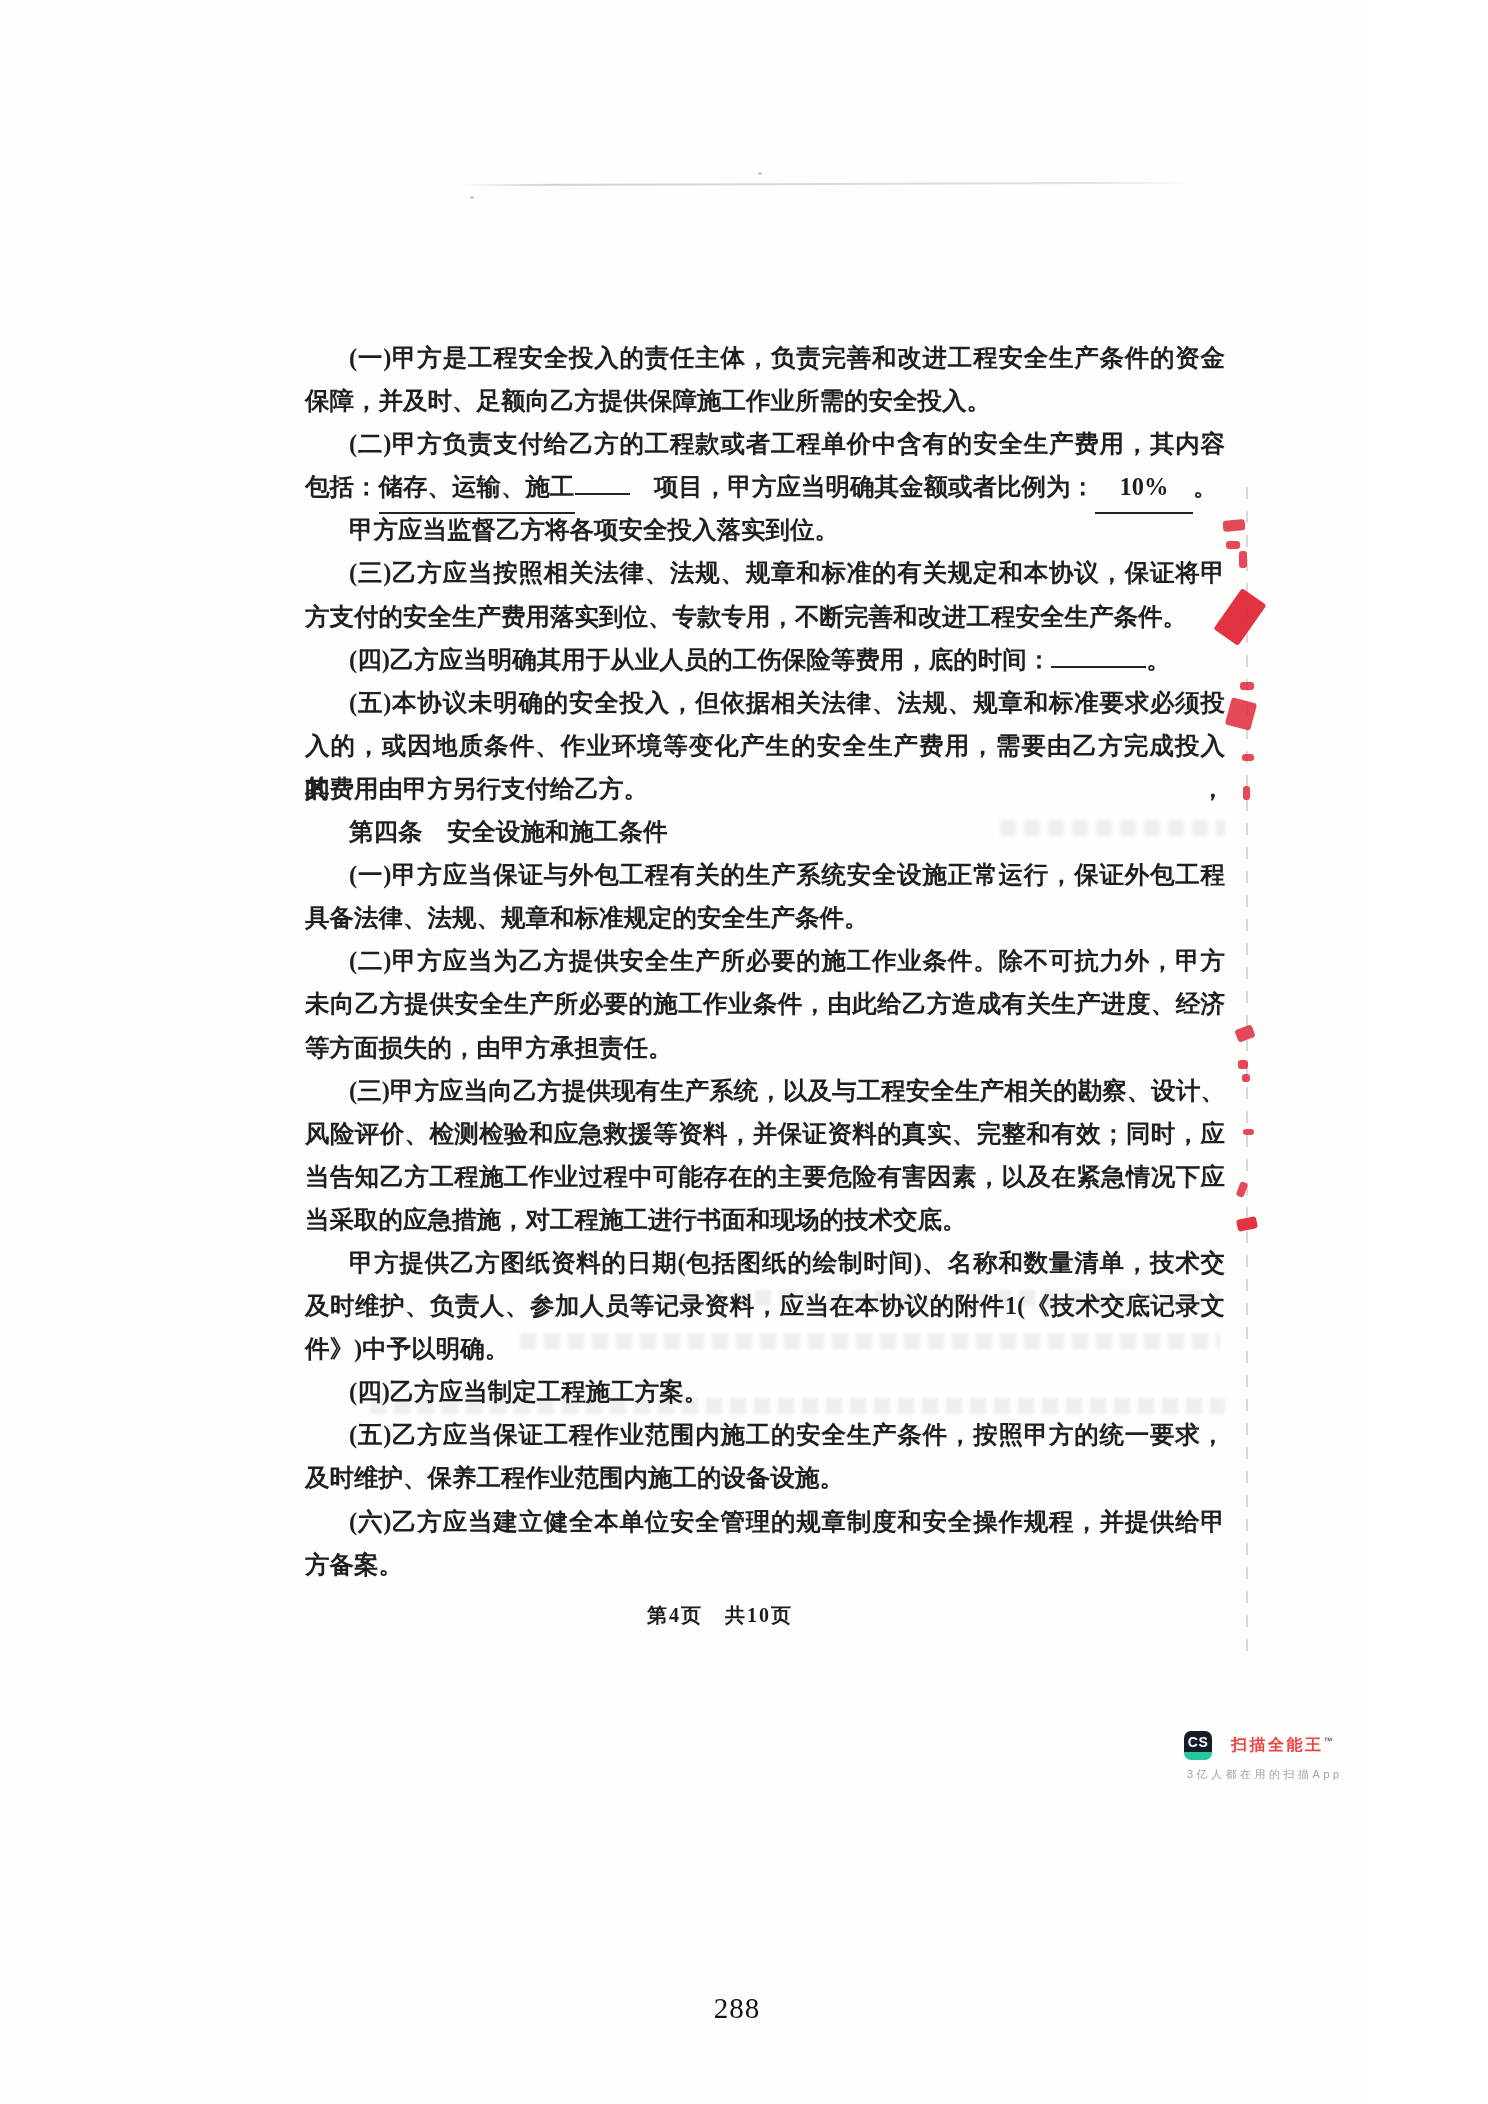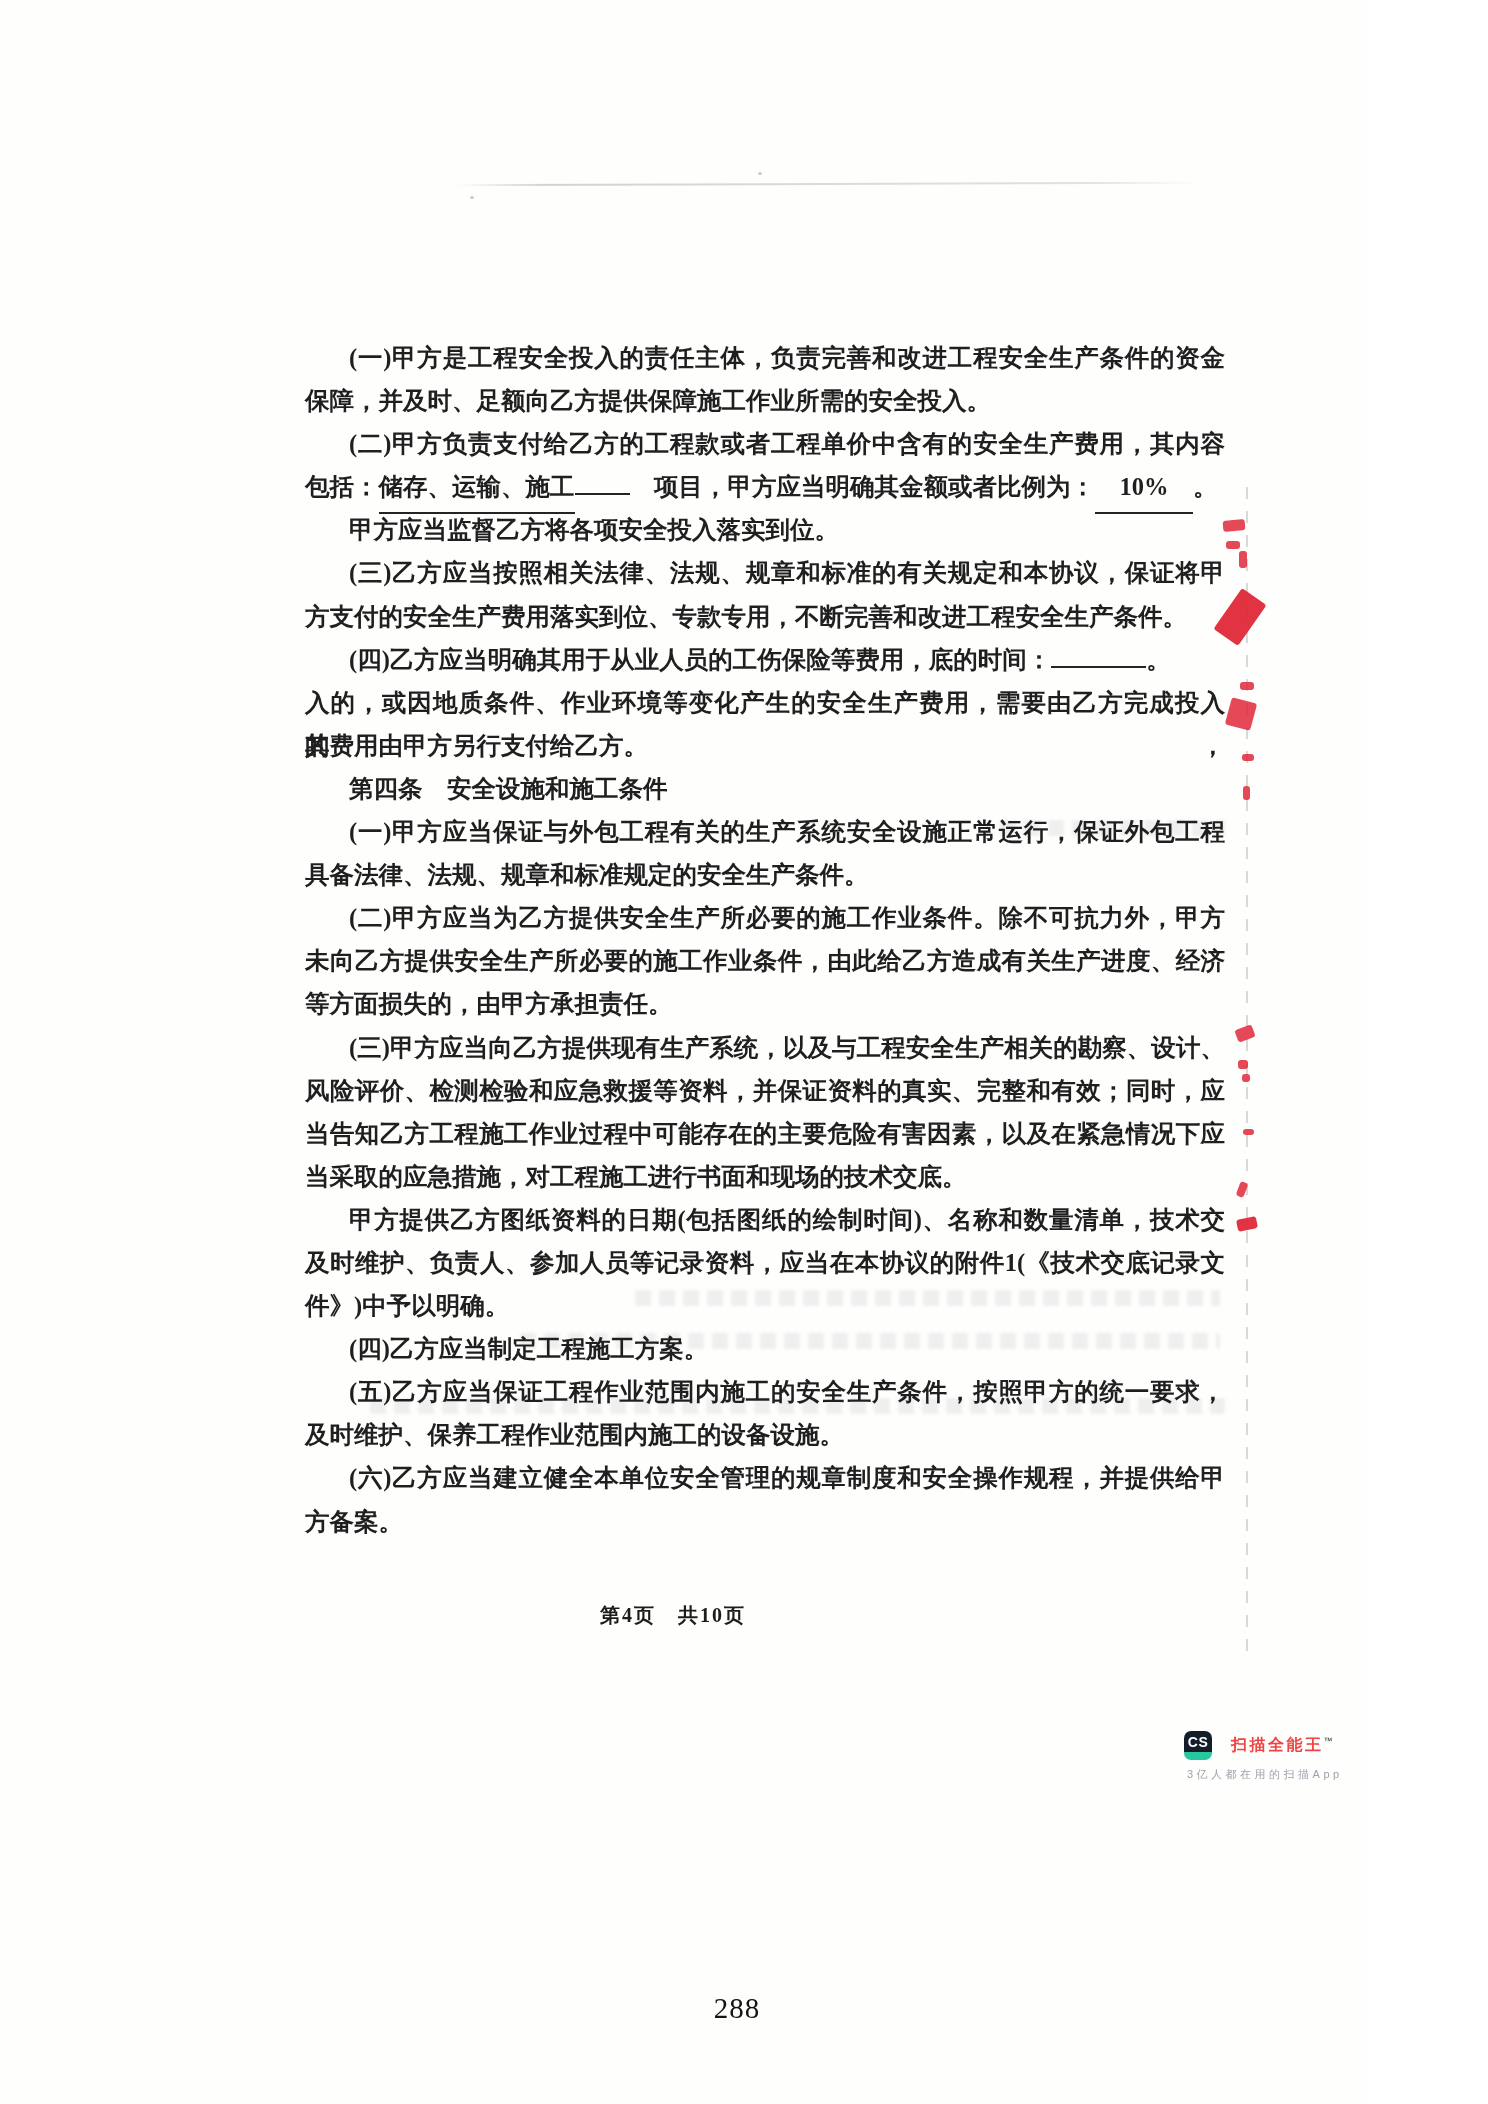--- a/index.html
+++ b/index.html
@@ -8,21 +8,21 @@
 
   
   .doc-text{position:absolute;left:305px;top:336px;width:920px;font-size:24.5px;font-weight:600;}
   .line{height:43.1px;line-height:43.1px;white-space:nowrap;}
   .line.justify{white-space:normal;text-align:justify;text-align-last:justify;text-justify:inter-character;}
   .line.indent{text-indent:44px;}
   .line.bold{font-weight:800;}
   .u{border-bottom:2px solid #242424;padding-bottom:12px;}
 
   
-  .footer-pg{position:absolute;left:600px;top:1602px;width:240px;
+  .footer-pg{position:absolute;left:600px;top:1602px;width:240px;text-align:center;
              font-size:20px;font-weight:700;letter-spacing:2px;color:#1c1c1c;}
   .page-num{position:absolute;left:677px;top:1992px;width:120px;text-align:center;
             font-size:29px;font-weight:400;color:#141414;letter-spacing:1px;}
 
   
   .cs-logo{position:absolute;left:1184px;top:1731px;font-family:"Liberation Sans","DejaVu Sans",sans-serif;}
   .cs-row{display:flex;align-items:center;gap:19px;}
   .cs-badge{width:28px;height:29px;border-radius:7px;
             background:linear-gradient(180deg,#141e2b 0%,#141e2b 74%,#27c89e 74%,#27c89e 100%);
             color:#ffffff;font-size:14px;font-weight:800;display:flex;align-items:flex-start;
@@ -76,20 +76,21 @@
 
   <div class="doc-text">
       <div class="line indent justify"><span>(一)甲方是工程安全投入的责任主体，负责完善和改进工程安全生产条件的资金</span></div>
       <div class="line"><span>保障，并及时、足额向乙方提供保障施工作业所需的安全投入。</span></div>
       <div class="line indent justify"><span>(二)甲方负责支付给乙方的工程款或者工程单价中含有的安全生产费用，其内容</span></div>
       <div class="line"><span>包括：</span><span class="u">储存、运输、施工</span><span class="u" style="display: inline-block; min-width: 55px;"></span><span>　项目，甲方应当明确其金额或者比例为：</span><span class="u">　10%　</span><span>。</span></div>
       <div class="line indent"><span>甲方应当监督乙方将各项安全投入落实到位。</span></div>
       <div class="line indent justify"><span>(三)乙方应当按照相关法律、法规、规章和标准的有关规定和本协议，保证将甲</span></div>
       <div class="line"><span>方支付的安全生产费用落实到位、专款专用，不断完善和改进工程安全生产条件。</span></div>
       <div class="line indent"><span>(四)乙方应当明确其用于从业人员的工伤保险等费用，底的时间：</span><span class="u" style="display: inline-block; min-width: 95px;"></span><span>。</span></div>
+      <div class="line indent justify"><span>(五)本协议未明确的安全投入，但依据相关法律、法规、规章和标准要求必须投</span></div>
       <div class="line justify"><span>入的，或因地质条件、作业环境等变化产生的安全生产费用，需要由乙方完成投入的，</span></div>
       <div class="line"><span>其费用由甲方另行支付给乙方。</span></div>
       <div class="line indent bold"><span>第四条　安全设施和施工条件</span></div>
       <div class="line indent justify"><span>(一)甲方应当保证与外包工程有关的生产系统安全设施正常运行，保证外包工程</span></div>
       <div class="line"><span>具备法律、法规、规章和标准规定的安全生产条件。</span></div>
       <div class="line indent justify"><span>(二)甲方应当为乙方提供安全生产所必要的施工作业条件。除不可抗力外，甲方</span></div>
       <div class="line justify"><span>未向乙方提供安全生产所必要的施工作业条件，由此给乙方造成有关生产进度、经济</span></div>
       <div class="line"><span>等方面损失的，由甲方承担责任。</span></div>
       <div class="line indent justify"><span>(三)甲方应当向乙方提供现有生产系统，以及与工程安全生产相关的勘察、设计、</span></div>
       <div class="line justify"><span>风险评价、检测检验和应急救援等资料，并保证资料的真实、完整和有效；同时，应</span></div>

